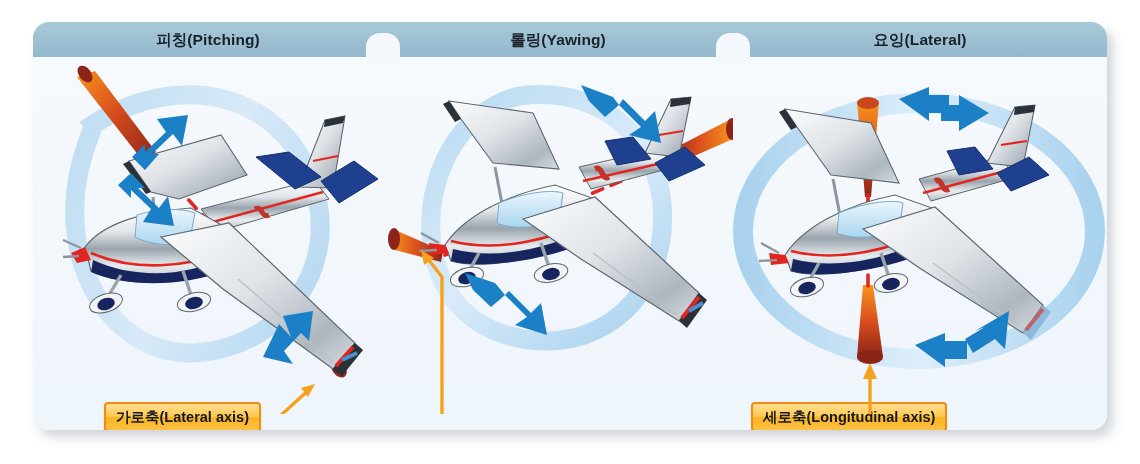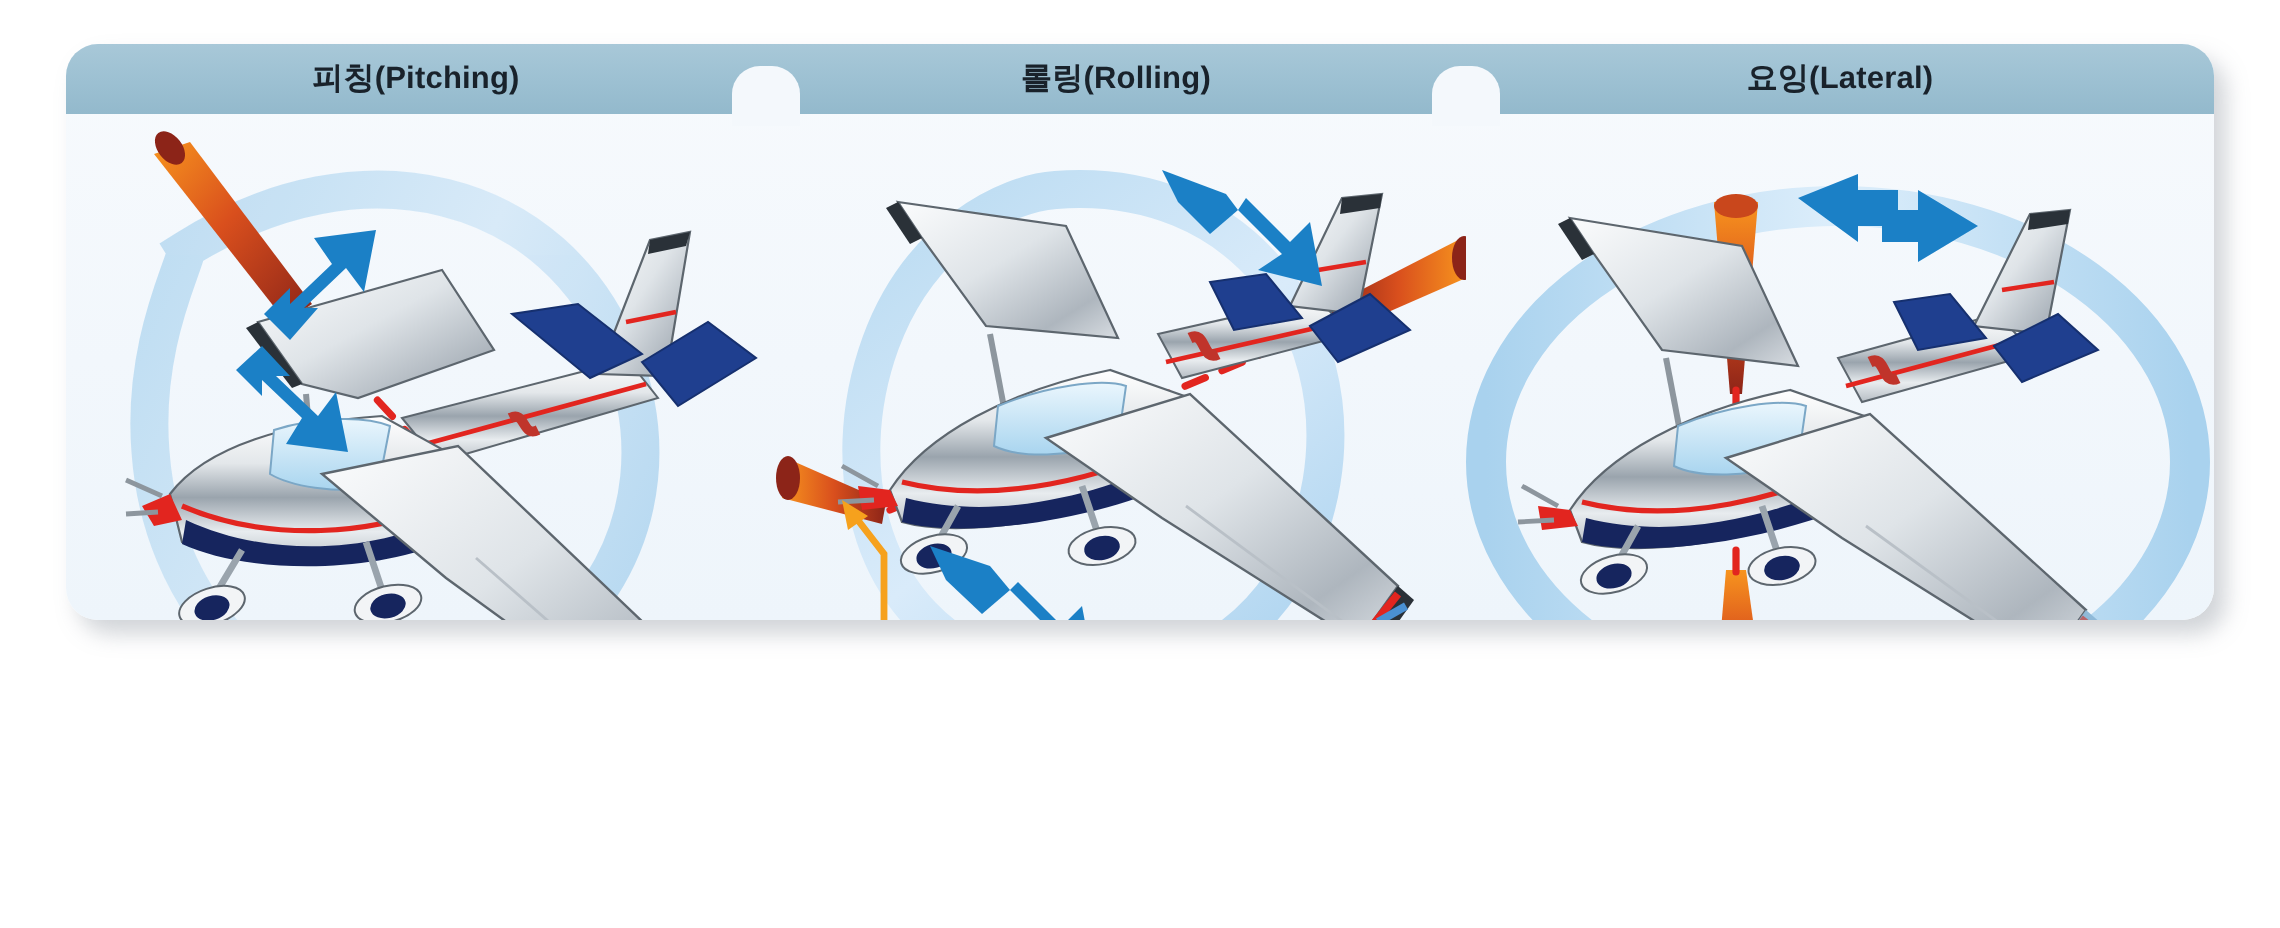--- a/index.html
+++ b/index.html
@@ -6,21 +6,21 @@
   html,body{margin:0;padding:0;background:#ffffff;}
   body{
     width:1140px;height:464px;overflow:hidden;
     font-family:"Liberation Sans","DejaVu Sans",sans-serif;
     -webkit-font-smoothing:antialiased;
   }
   #stage{position:relative;width:1140px;height:464px;}
 
   
   .panel{
-    position:absolute;left:33px;top:22px;width:1074px;height:288px;
+    position:absolute;left:33px;top:22px;width:1074px;height:408px;
     background:linear-gradient(180deg,#f7fafd 0%,#f2f7fc 55%,#eef5fb 100%);
     border-radius:16px;
     box-shadow:6px 7px 11px rgba(120,130,140,.34);
     overflow:hidden;
   }
   
   .header-band{
     position:absolute;left:0;top:0;width:100%;height:35px;
     background:linear-gradient(180deg,#a8c8d8 0%,#9cc0d2 55%,#93b9cc 100%);
   }
@@ -69,21 +69,21 @@
 <body>
 
 <div id="stage">
   <div class="panel">
 
     <div class="header-band"></div>
     <div class="notch n1"></div>
     <div class="notch n2"></div>
 
     <div class="col-title t1">피칭(Pitching)</div>
-    <div class="col-title t2">롤링(Rolling)</div>
+    <div class="col-title t2">롤링(Yawing)</div>
     <div class="col-title t3">요잉(Lateral)</div>
 
     <div class="col c1">
       <svg class="art" viewBox="0 0 350 357">
         <defs>
           <linearGradient id="band1" x1="0" y1="0" x2="1" y2="1">
             <stop offset="0" stop-color="#b8daf1"></stop>
               <stop offset=".5" stop-color="#d6e9f8"></stop>
               <stop offset="1" stop-color="#aed4ef"></stop>
           </linearGradient>

